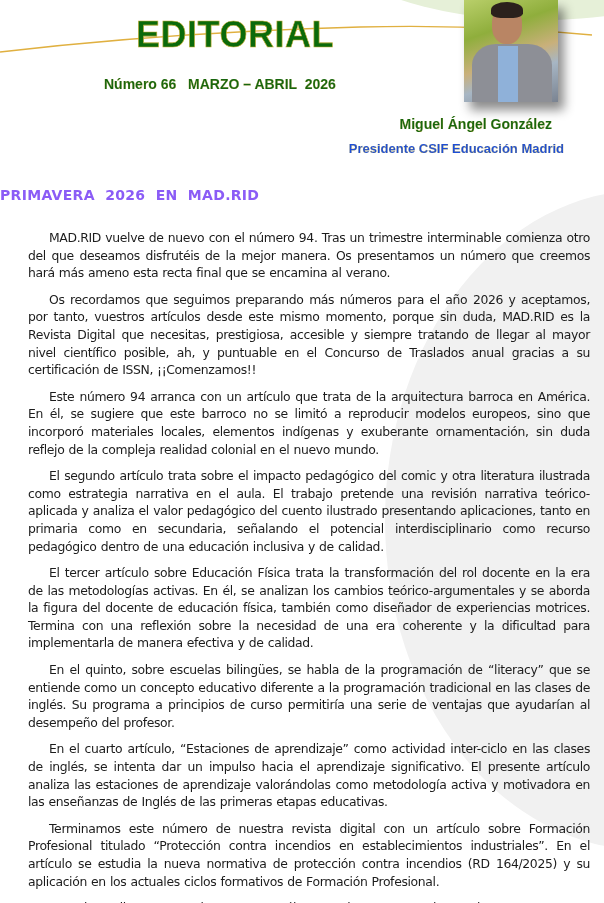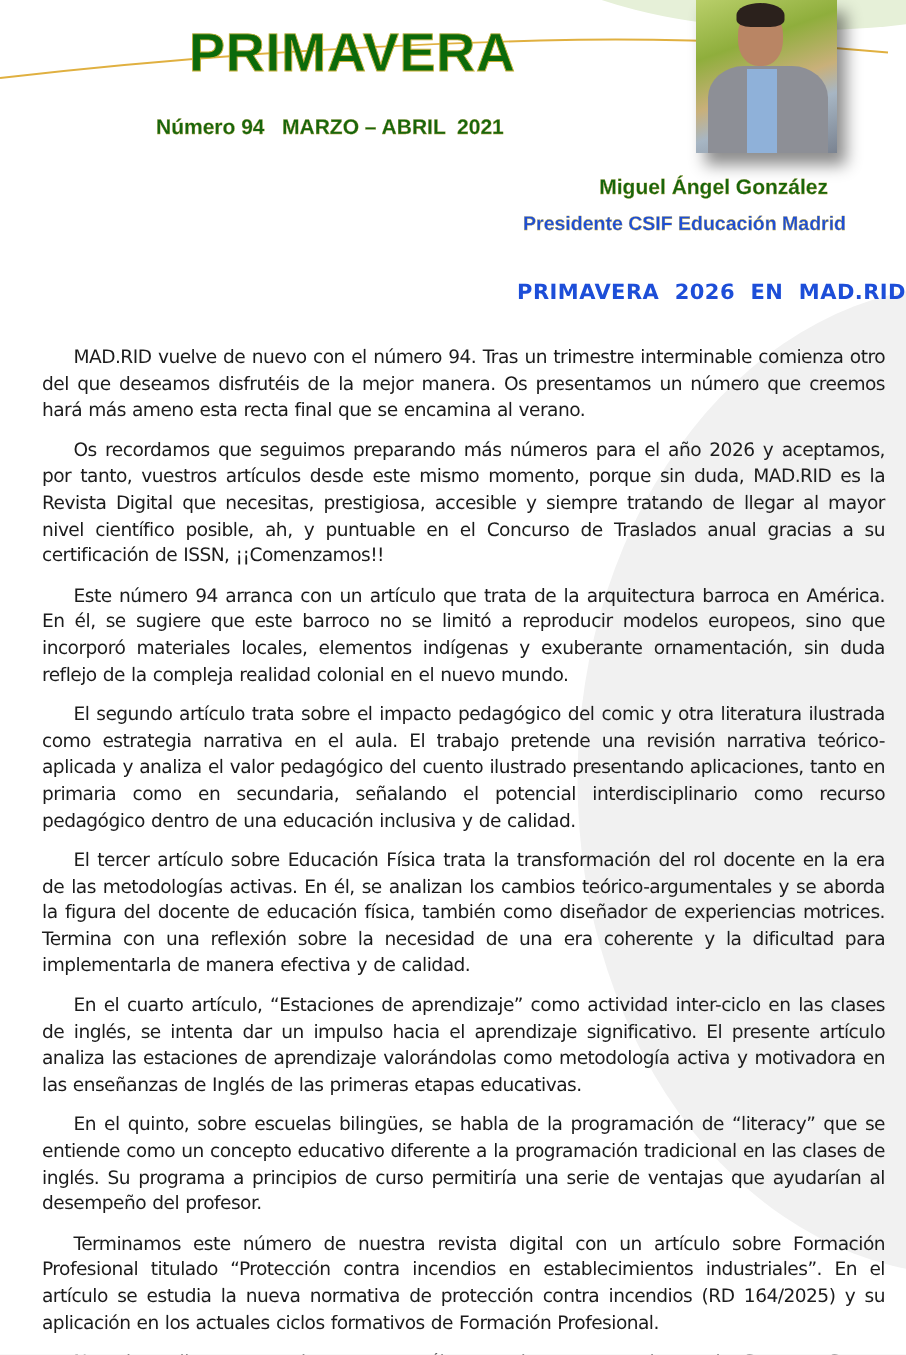--- a/index.html
+++ b/index.html
@@ -55,61 +55,61 @@
     position: absolute; right: 52px; top: 116px;
     font-size: 14px; font-weight: bold; color: #16660f;
     -webkit-text-stroke: 0.2px #b8a13a;
   }
   .author-role {
     position: absolute; right: 40px; top: 141px;
     font-size: 13px; font-weight: bold; color: #1d4ed8;
     -webkit-text-stroke: 0.2px #b8a13a;
   }
   .headline {
-    position: absolute; left: 0; top: 187px; width: 604px; text-align: right;
+    position: absolute; left: 0; top: 187px; width: 604px; text-align: left;
     font-family: "DejaVu Sans", sans-serif; font-size: 14px; font-weight: bold;
-    color: #1d4ed8; white-space: pre; letter-spacing: 0.3px;
+    color: #8b5cf6; white-space: pre; letter-spacing: 0.3px;
   }
   .body {
     position: absolute; left: 28px; top: 229px; width: 562px;
   }
   .body p {
     margin: 0 0 9px 0; text-indent: 21px; text-align: justify;
     font-family: "DejaVu Sans", sans-serif; font-size: 12.4px; line-height: 17.6px;
     color: #1c1c1c; letter-spacing: -0.35px; word-spacing: 0.5px;
   }
 </style>
 </head>
 <body>
 
 <div class="bg-swoosh-green"></div>
 <div class="bg-ellipse-gray"></div>
 
 <svg class="gold-line" viewBox="0 0 604 80">
   <path d="M0,52 C120,38 250,30 360,27 C440,25 520,28 592,35" fill="none" stroke="#e0b040" stroke-width="1.3"></path>
 </svg>
 
-<div class="title">PRIMAVERA</div>
-<div class="issue">Número 94   MARZO – ABRIL  2021</div>
+<div class="title">EDITORIAL</div>
+<div class="issue">Número 66   MARZO – ABRIL  2026</div>
 
 <div class="photo">
   <div class="jacket"></div>
   <div class="shirt"></div>
   <div class="head"></div>
   <div class="hair"></div>
 </div>
 
 <div class="author-name">Miguel Ángel González</div>
 <div class="author-role">Presidente CSIF Educación Madrid</div>
 
 <div class="headline">PRIMAVERA  2026  EN  MAD.RID</div>
 
 <div class="body">
   <p>MAD.RID vuelve de nuevo con el número 94. Tras un trimestre interminable comienza otro del que deseamos disfrutéis de la mejor manera. Os presentamos un número que creemos hará más ameno esta recta final que se encamina al verano.</p>
   <p>Os recordamos que seguimos preparando más números para el año 2026 y aceptamos, por tanto, vuestros artículos desde este mismo momento, porque sin duda, MAD.RID es la Revista Digital que necesitas, prestigiosa, accesible y siempre tratando de llegar al mayor nivel científico posible, ah, y puntuable en el Concurso de Traslados anual gracias a su certificación de ISSN, ¡¡Comenzamos!!</p>
   <p>Este número 94 arranca con un artículo que trata de la arquitectura barroca en América. En él, se sugiere que este barroco no se limitó a reproducir modelos europeos, sino que incorporó materiales locales, elementos indígenas y exuberante ornamentación, sin duda reflejo de la compleja realidad colonial en el nuevo mundo.</p>
   <p>El segundo artículo trata sobre el impacto pedagógico del comic y otra literatura ilustrada como estrategia narrativa en el aula. El trabajo pretende una revisión narrativa teórico-aplicada y analiza el valor pedagógico del cuento ilustrado presentando aplicaciones, tanto en primaria como en secundaria, señalando el potencial interdisciplinario como recurso pedagógico dentro de una educación inclusiva y de calidad.</p>
   <p>El tercer artículo sobre Educación Física trata la transformación del rol docente en la era de las metodologías activas. En él, se analizan los cambios teórico-argumentales y se aborda la figura del docente de educación física, también como diseñador de experiencias motrices. Termina con una reflexión sobre la necesidad de una era coherente y la dificultad para implementarla de manera efectiva y de calidad.</p>
+  <p>En el quinto, sobre escuelas bilingües, se habla de la programación de “literacy” que se entiende como un concepto educativo diferente a la programación tradicional en las clases de inglés. Su programa a principios de curso permitiría una serie de ventajas que ayudarían al desempeño del profesor.</p>
   <p>En el cuarto artículo, “Estaciones de aprendizaje” como actividad inter-ciclo en las clases de inglés, se intenta dar un impulso hacia el aprendizaje significativo. El presente artículo analiza las estaciones de aprendizaje valorándolas como metodología activa y motivadora en las enseñanzas de Inglés de las primeras etapas educativas.</p>
-  <p>En el quinto, sobre escuelas bilingües, se habla de la programación de “literacy” que se entiende como un concepto educativo diferente a la programación tradicional en las clases de inglés. Su programa a principios de curso permitiría una serie de ventajas que ayudarían al desempeño del profesor.</p>
   <p>Terminamos este número de nuestra revista digital con un artículo sobre Formación Profesional titulado “Protección contra incendios en establecimientos industriales”. En el artículo se estudia la nueva normativa de protección contra incendios (RD 164/2025) y su aplicación en los actuales ciclos formativos de Formación Profesional.</p>
   <p>Nos despedimos y os deseamos paséis unas buenas vacaciones de Semana Santa. Disfrutad de este número de inicio de trimestre. ¡Nos vemos pronto!</p>
 </div>
 
 </body></html>

